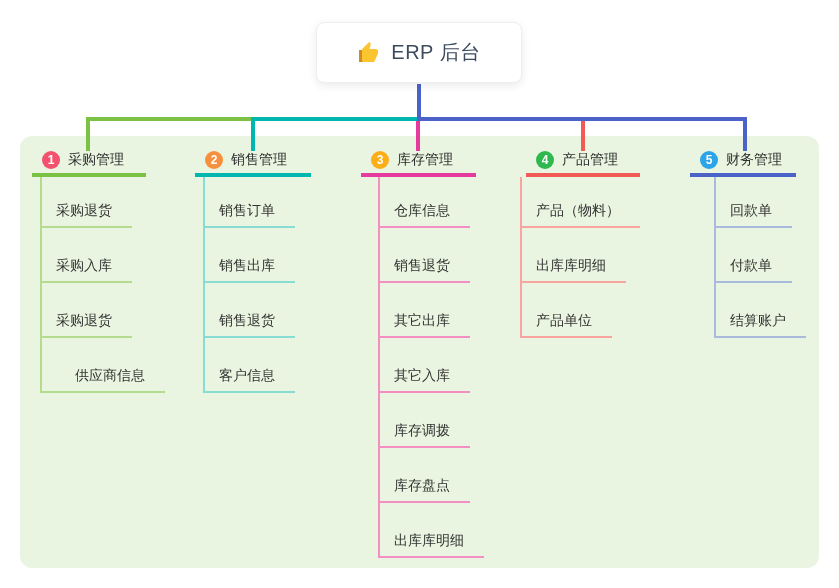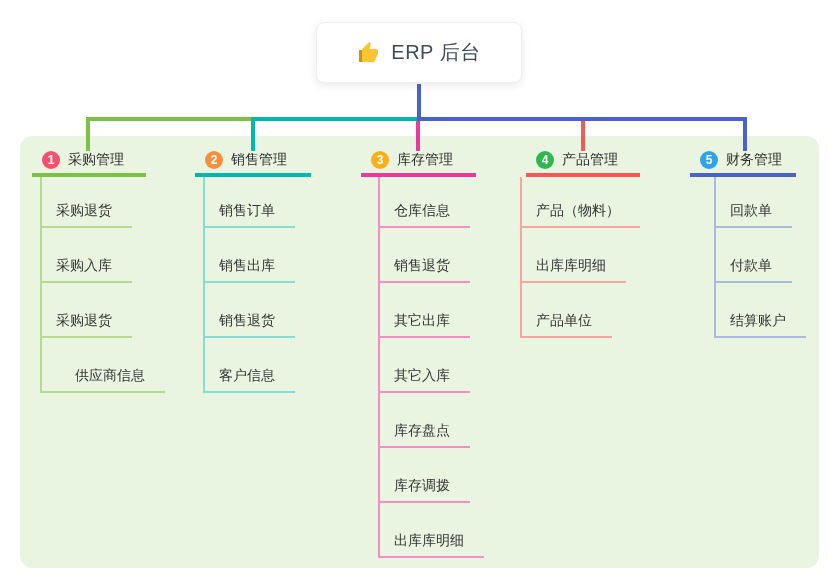--- a/index.html
+++ b/index.html
@@ -118,24 +118,24 @@
         <div class="child-row" style="border-bottom-color: rgb(243, 143, 195);">
           <span class="child-label">销售退货</span>
         </div>
         <div class="child-row" style="border-bottom-color: rgb(243, 143, 195);">
           <span class="child-label">其它出库</span>
         </div>
         <div class="child-row" style="border-bottom-color: rgb(243, 143, 195);">
           <span class="child-label">其它入库</span>
         </div>
         <div class="child-row" style="border-bottom-color: rgb(243, 143, 195);">
-          <span class="child-label">库存盘点</span>
+          <span class="child-label">库存调拨</span>
         </div>
         <div class="child-row" style="border-bottom-color: rgb(243, 143, 195);">
-          <span class="child-label">库存调拨</span>
+          <span class="child-label">库存盘点</span>
         </div>
         <div class="child-row" style="border-bottom-color: rgb(243, 143, 195);">
           <span class="child-label">出库库明细</span>
         </div>
       </div>
       <div class="branch-node" style="left: 526px; width: 114px; border-bottom: 4px solid rgb(242, 90, 85);">
         <span class="badge" style="background: rgb(46, 184, 78);">4</span>
         <span class="branch-label">产品管理</span>
       </div>
       <div class="children" style="left: 520px; border-left-color: rgb(248, 165, 159);">

